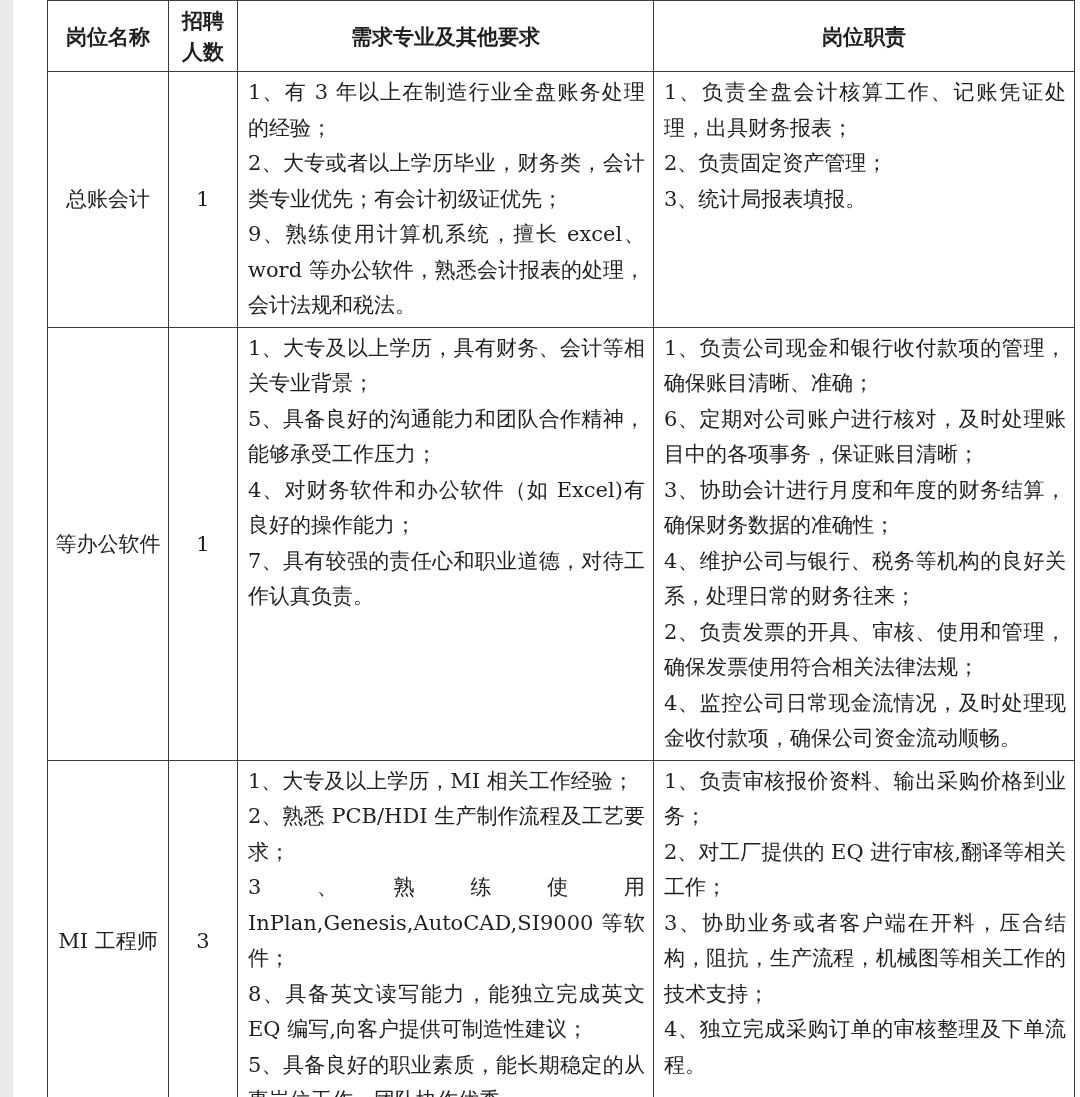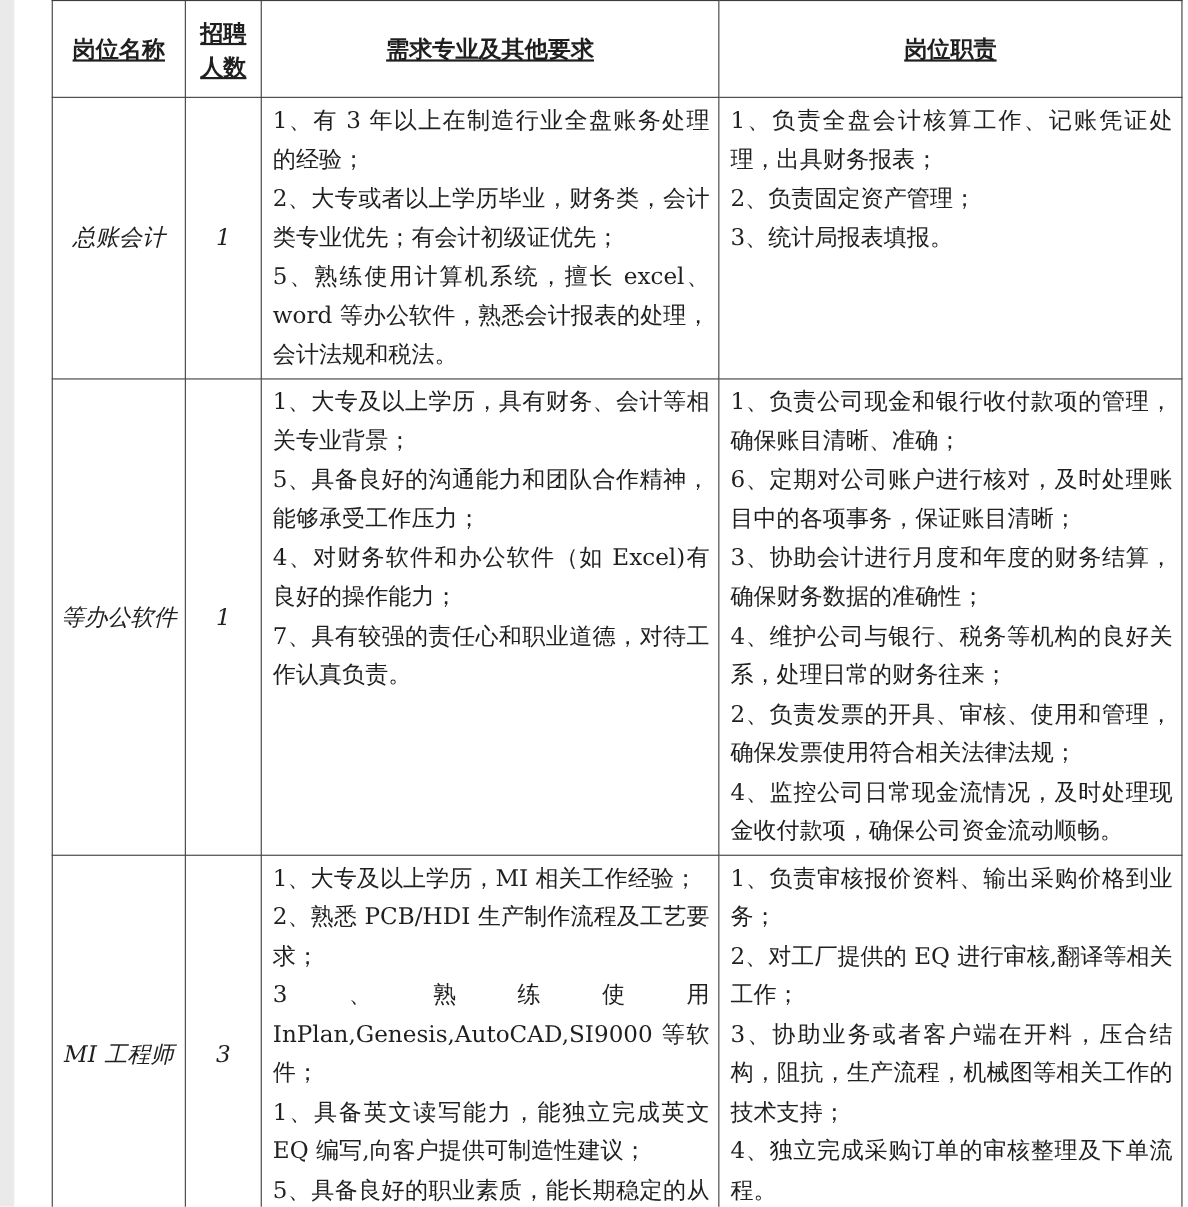--- a/index.html
+++ b/index.html
@@ -44,21 +44,20 @@
     vertical-align: middle;
     line-height: 31px;
     padding: 2px 4px;
   }
   .c-pos, .c-count {
     text-align: center;
     vertical-align: middle;
     font-size: 21px;
     line-height: 30px;
     padding: 2px;
-    font-style: italic;
   }
   .c-req, .c-duty {
     vertical-align: top;
     font-size: 21px;
     line-height: 35.5px;
     padding: 3px 8px 3px 10px;
     text-align: justify;
   }
   .li {
     display: block;
@@ -70,35 +69,35 @@
 <div class="scan-edge"></div>
 
 <table class="jobs">
   <colgroup>
     <col style="width:121px">
     <col style="width:69px">
     <col style="width:416px">
     <col style="width:421px">
   </colgroup>
   <thead>
-    <tr style="height:88px;text-decoration:underline;">
+    <tr style="height:71px;">
       <th>岗位名称</th>
       <th>招聘人数</th>
       <th>需求专业及其他要求</th>
       <th>岗位职责</th>
     </tr>
   </thead>
   <tbody>
       <tr style="height: 214px;">
         <td class="c-pos">总账会计</td>
         <td class="c-count">1</td>
         <td class="c-req">
           <div class="li">1、有 3 年以上在制造行业全盘账务处理的经验；</div>
           <div class="li">2、大专或者以上学历毕业，财务类，会计类专业优先；有会计初级证优先；</div>
-          <div class="li">5、熟练使用计算机系统，擅长 excel、word 等办公软件，熟悉会计报表的处理，会计法规和税法。</div>
+          <div class="li">9、熟练使用计算机系统，擅长 excel、word 等办公软件，熟悉会计报表的处理，会计法规和税法。</div>
         </td>
         <td class="c-duty">
           <div class="li">1、负责全盘会计核算工作、记账凭证处理，出具财务报表；</div>
           <div class="li">2、负责固定资产管理；</div>
           <div class="li">3、统计局报表填报。</div>
         </td>
       </tr>
       <tr style="height: 356px;">
         <td class="c-pos">等办公软件</td>
         <td class="c-count">1</td>
@@ -117,21 +116,21 @@
           <div class="li">4、监控公司日常现金流情况，及时处理现金收付款项，确保公司资金流动顺畅。</div>
         </td>
       </tr>
       <tr style="height: 264px;">
         <td class="c-pos">MI 工程师</td>
         <td class="c-count">3</td>
         <td class="c-req">
           <div class="li">1、大专及以上学历，MI 相关工作经验；</div>
           <div class="li">2、熟悉 PCB/HDI 生产制作流程及工艺要求；</div>
           <div class="li">3、熟练使用 InPlan,Genesis,AutoCAD,SI9000 等软件；</div>
-          <div class="li">1、具备英文读写能力，能独立完成英文 EQ 编写,向客户提供可制造性建议；</div>
+          <div class="li">8、具备英文读写能力，能独立完成英文 EQ 编写,向客户提供可制造性建议；</div>
           <div class="li">5、具备良好的职业素质，能长期稳定的从事岗位工作，团队协作优秀。</div>
         </td>
         <td class="c-duty">
           <div class="li">1、负责审核报价资料、输出采购价格到业务；</div>
           <div class="li">2、对工厂提供的 EQ 进行审核,翻译等相关工作；</div>
           <div class="li">3、协助业务或者客户端在开料，压合结构，阻抗，生产流程，机械图等相关工作的技术支持；</div>
           <div class="li">4、独立完成采购订单的审核整理及下单流程。</div>
         </td>
       </tr>
     </tbody>

